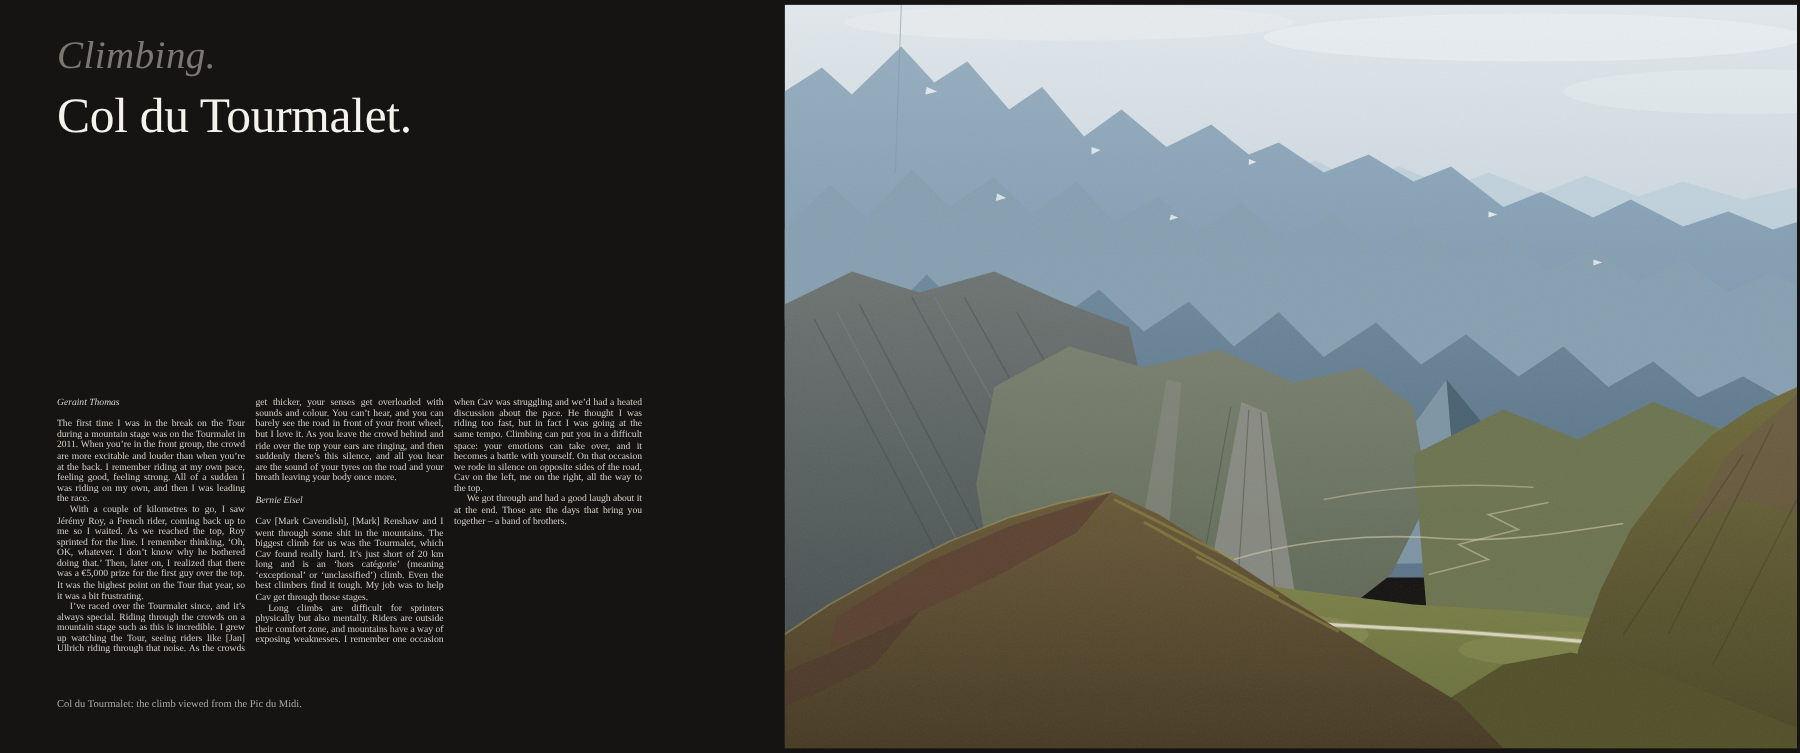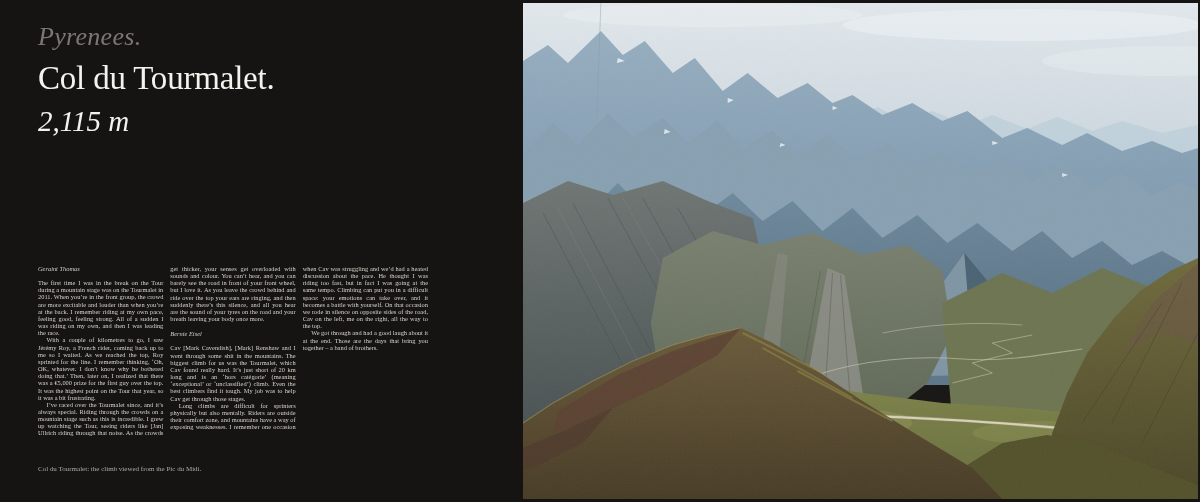--- a/index.html
+++ b/index.html
@@ -47,23 +47,22 @@
   .photo-page{position:absolute;left:523px;top:3px;width:675px;height:496px;overflow:hidden;}
   .photo-page svg{display:block;width:100%;height:100%;}
 </style>
 </head>
 <body>
 
 <div class="spread">
 
   <div class="left-page">
     <div class="title-block">
-      <p class="region">Pyrenees.</p>
+      <p class="region">Climbing.</p>
       <h1 class="title">Col du Tourmalet.</h1>
-      <p class="elevation">2,115 m</p>
     </div>
 
     <div class="article">
         <p class="byline">Geraint Thomas</p>
         <p class="para">The first time I was in the break on the Tour during a mountain stage was on the Tourmalet in 2011. When you’re in the front group, the crowd are more excitable and louder than when you’re at the back. I remember riding at my own pace, feeling good, feeling strong. All of a sudden I was riding on my own, and then I was leading the race.</p>
         <p class="para">With a couple of kilometres to go, I saw Jérémy Roy, a French rider, coming back up to me so I waited. As we reached the top, Roy sprinted for the line. I remember thinking, ‘Oh, OK, whatever. I don’t know why he bothered doing that.’ Then, later on, I realized that there was a €5,000 prize for the first guy over the top. It was the highest point on the Tour that year, so it was a bit frustrating.</p>
         <p class="para">I’ve raced over the Tourmalet since, and it’s always special. Riding through the crowds on a mountain stage such as this is incredible. I grew up watching the Tour, seeing riders like [Jan] Ullrich riding through that noise. As the crowds get thicker, your senses get overloaded with sounds and colour. You can’t hear, and you can barely see the road in front of your front wheel, but I love it. As you leave the crowd behind and ride over the top your ears are ringing, and then suddenly there’s this silence, and all you hear are the sound of your tyres on the road and your breath leaving your body once more.</p>
         <p class="byline">Bernie Eisel</p>
         <p class="para">Cav [Mark Cavendish], [Mark] Renshaw and I went through some shit in the mountains. The biggest climb for us was the Tourmalet, which Cav found really hard. It’s just short of 20 km long and is an ‘hors catégorie’ (meaning ‘exceptional’ or ‘unclassified’) climb. Even the best climbers find it tough. My job was to help Cav get through those stages.</p>
         <p class="para">Long climbs are difficult for sprinters physically but also mentally. Riders are outside their comfort zone, and mountains have a way of exposing weaknesses. I remember one occasion when Cav was struggling and we’d had a heated discussion about the pace. He thought I was riding too fast, but in fact I was going at the same tempo. Climbing can put you in a difficult space: your emotions can take over, and it becomes a battle with yourself. On that occasion we rode in silence on opposite sides of the road, Cav on the left, me on the right, all the way to the top.</p>

